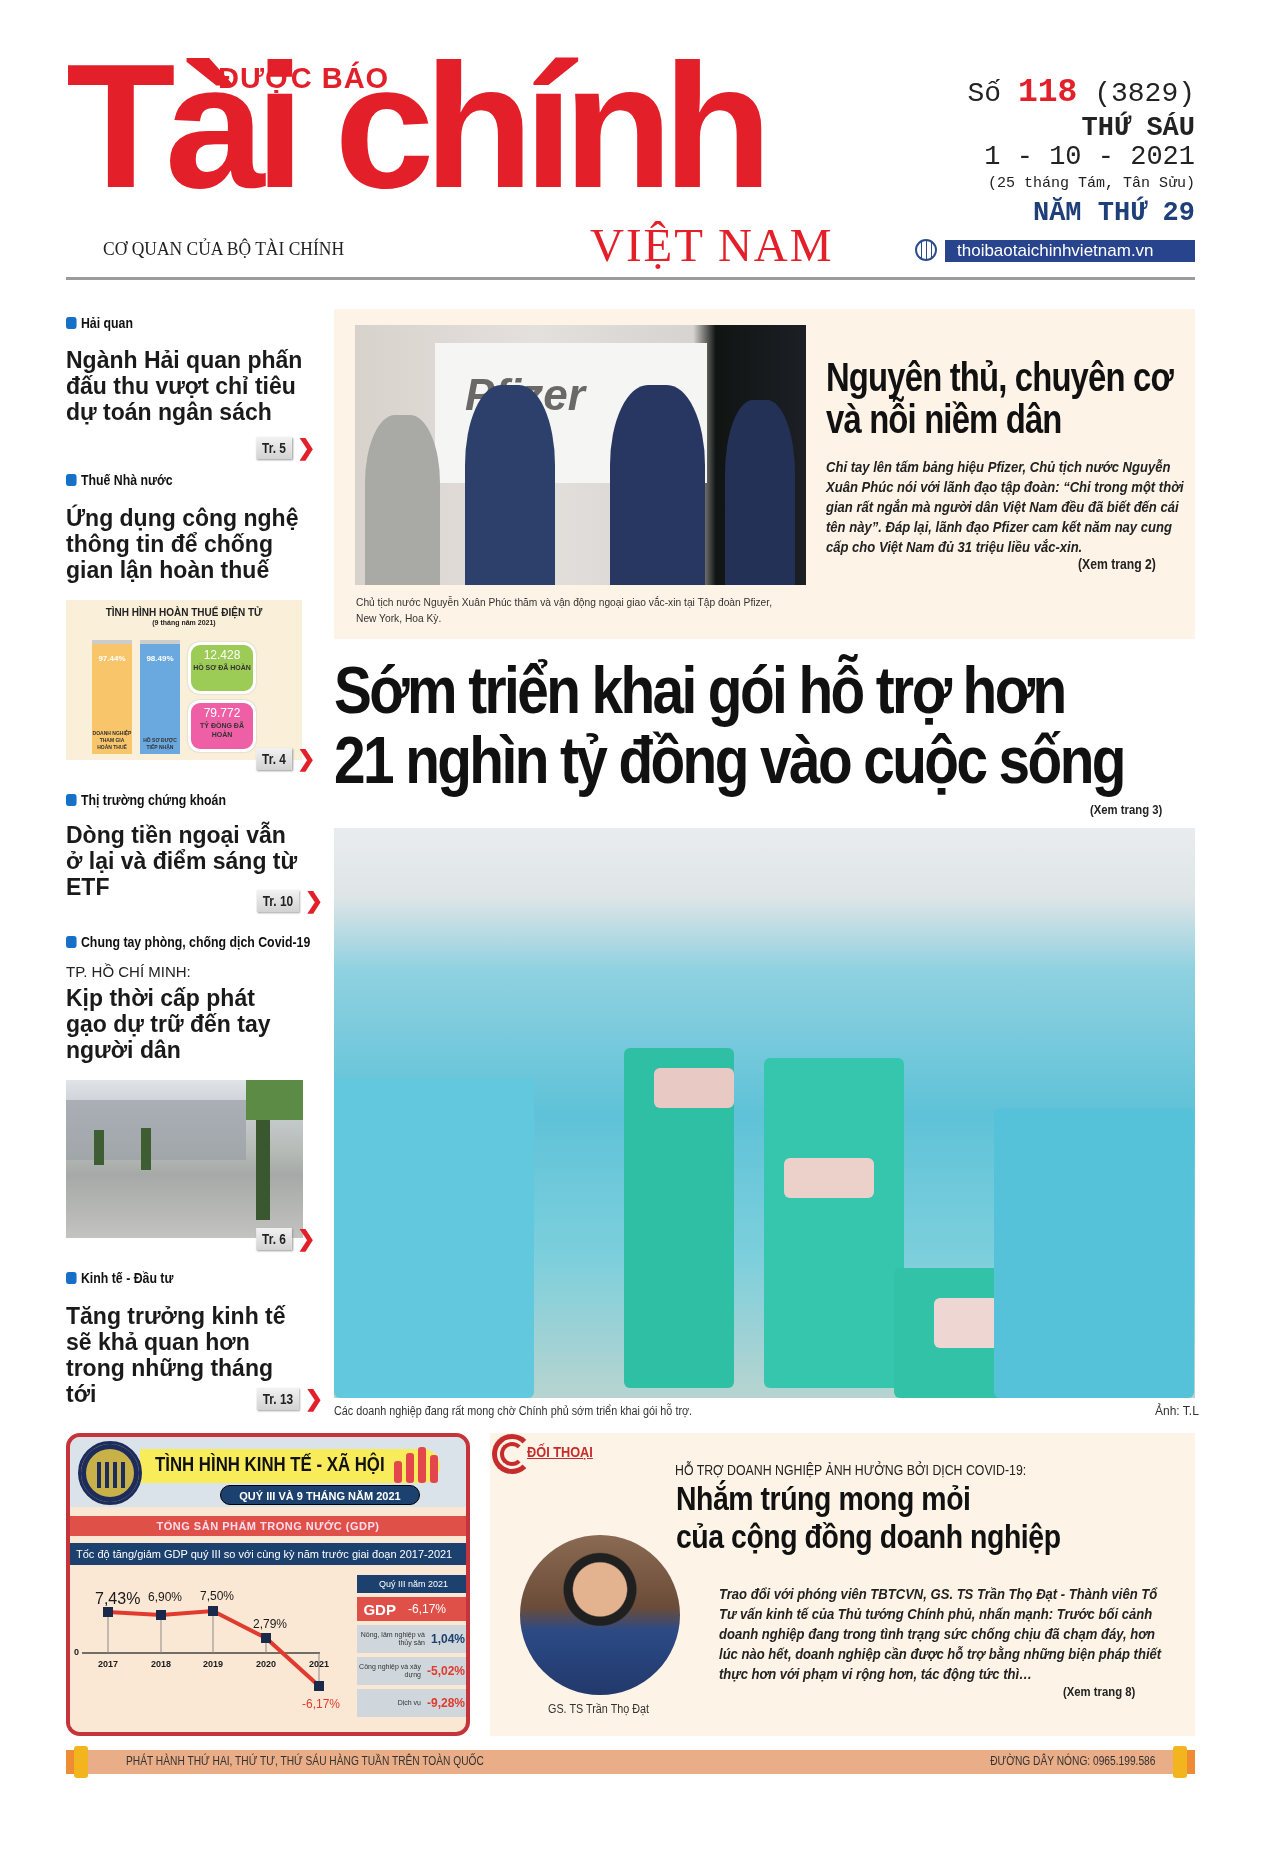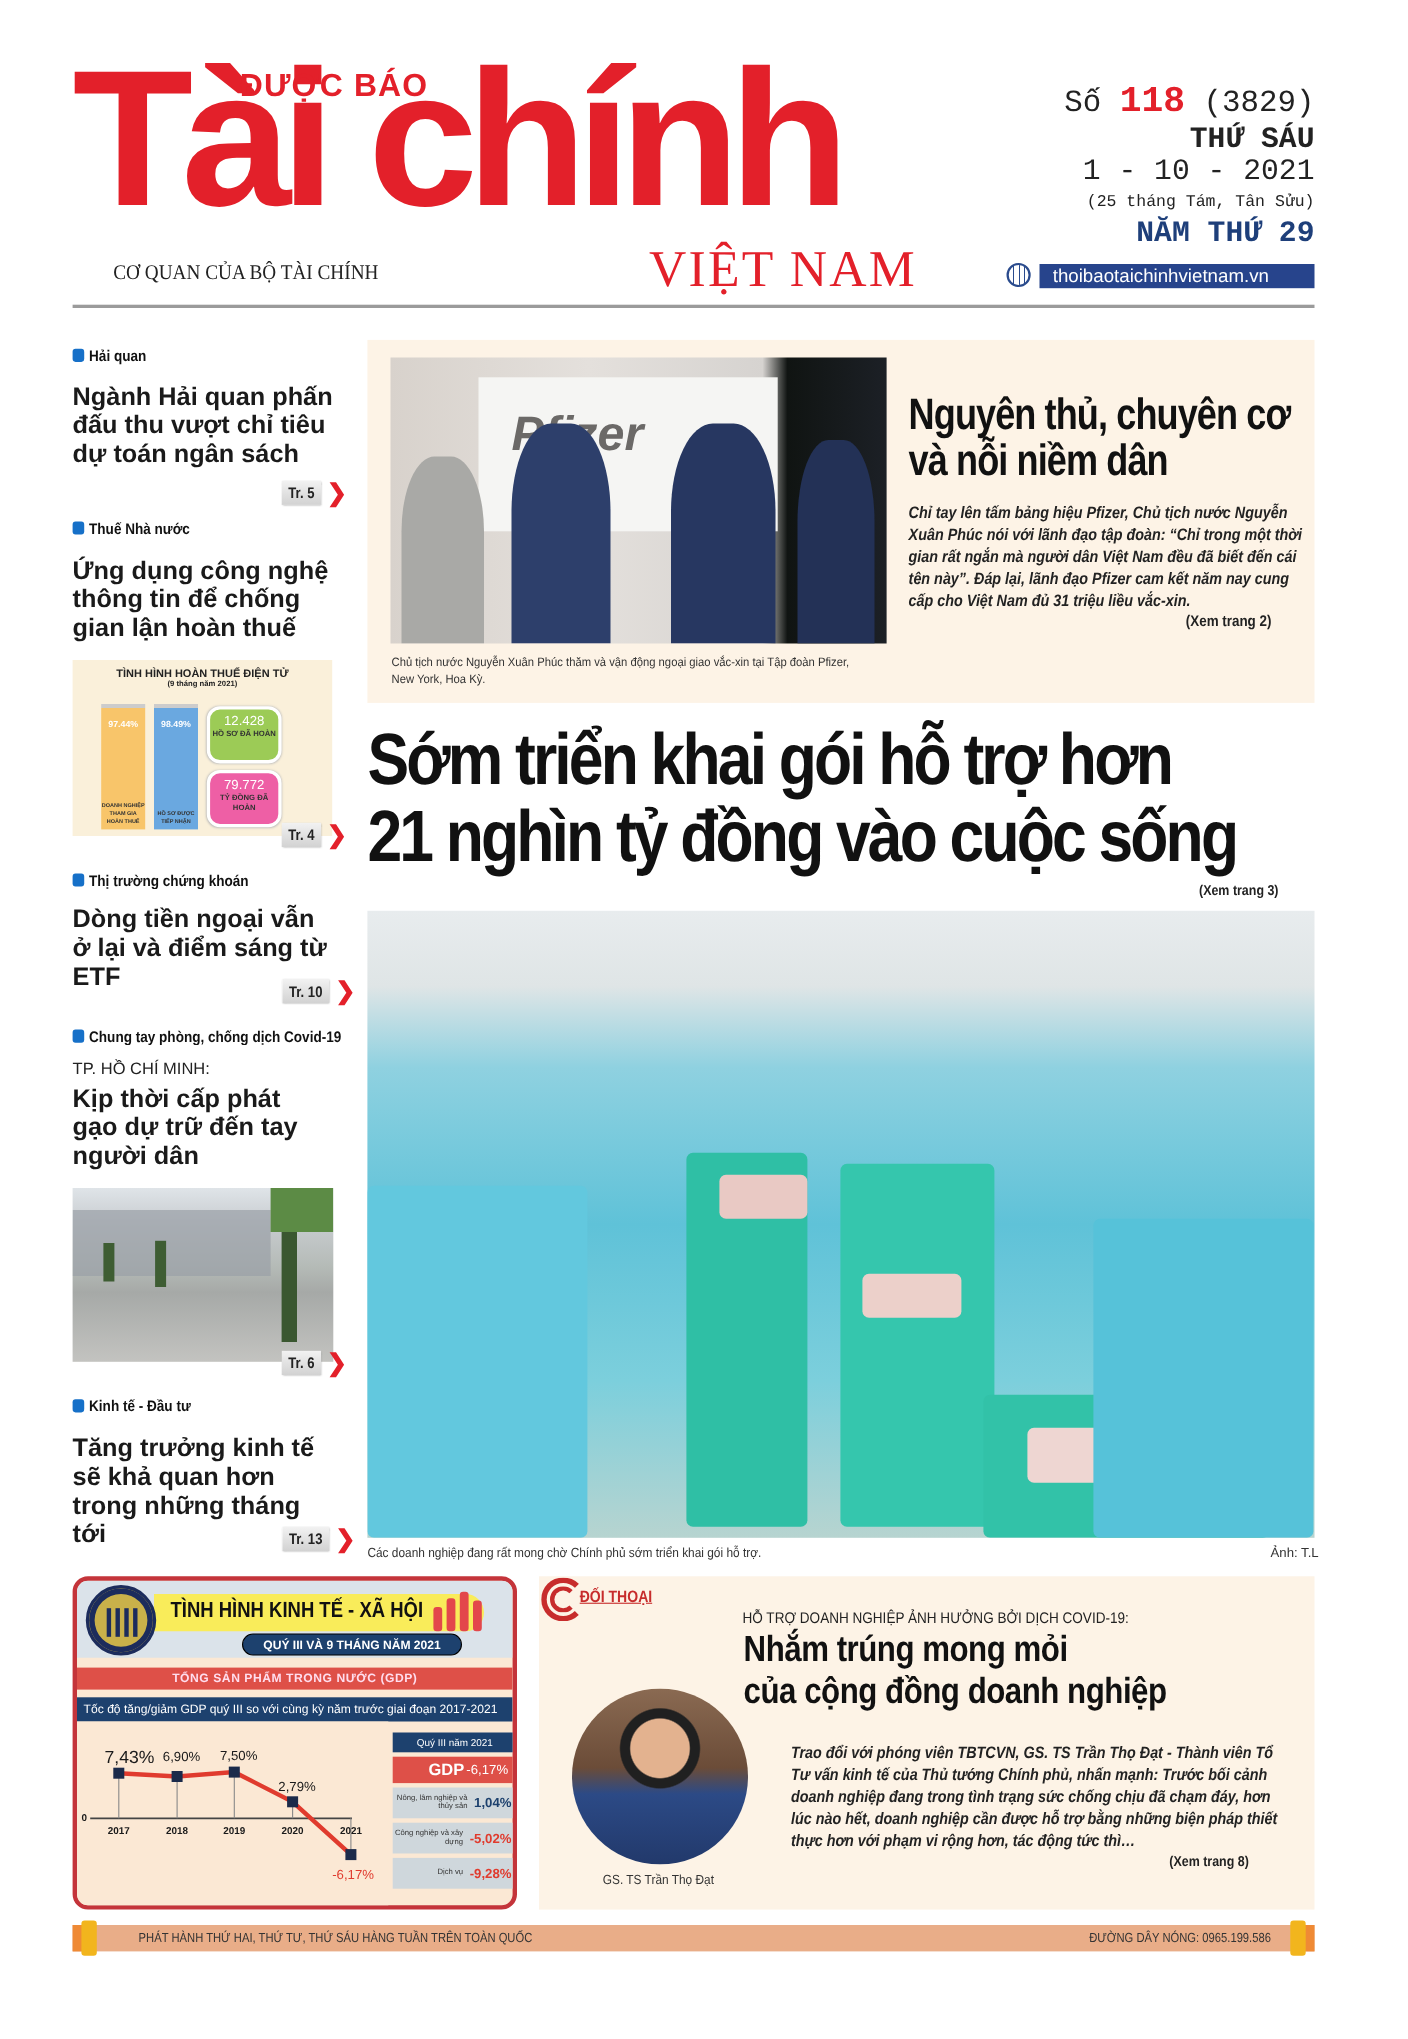--- a/index.html
+++ b/index.html
@@ -62,21 +62,21 @@
 .gdp .ttl{position:absolute;left:85px;top:16px;font:bold 20px "Liberation Sans",sans-serif;color:#111;transform:scaleX(.84);transform-origin:left}
 .gdp .bars{position:absolute;left:324px;top:6px}
 .gdp .bars i{position:absolute;bottom:-40px;width:8px;background:#e3474b;border-radius:3px}
 .gdp .sub{position:absolute;left:150px;top:48px;width:200px;height:20px;background:#1d416e;border-radius:10px;color:#fff;text-align:center;font:bold 11px/20px "Liberation Sans",sans-serif;border:1px solid #000000}
 .gdp .band1{position:absolute;left:0;top:79px;width:100%;height:20px;background:#de5048;color:#fde;text-align:center;font:bold 11px/20px "Liberation Sans",sans-serif;letter-spacing:.5px}
 .gdp .band2{position:absolute;left:0;top:106px;width:100%;height:22px;background:#1d416e;color:#fff;padding-left:6px;font:11px/22px "Liberation Sans",sans-serif}
 .gdp .chart{position:absolute;left:0;top:128px;width:283px;height:171px;background:#fbe8d4}
 .gdp .side{position:absolute;left:287px;top:138px;width:113px}
 .gdp .side div{margin-bottom:4px}
 .gdp .sh{background:#1d416e;color:#fff;text-align:center;font-size:9px;height:18px;line-height:18px}
-.gdp .sg{background:#de5048;color:#fff;height:24px;display:flex;align-items:center;justify-content:flex-end;gap:2px;padding-right:8px}
+.gdp .sg{background:#de5048;color:#fff;height:24px;display:flex;align-items:center;justify-content:flex-end;gap:12px;padding-right:24px}
 .gdp .sg b{font-size:15px}
 .gdp .sg span{font-size:12px}
 .gdp .sr{background:#cfd7dc;height:28px;display:flex;align-items:center;justify-content:flex-end;gap:6px;padding-right:5px}
 .gdp .sr .lb{font-size:7px;text-align:right;line-height:8px;color:#333}
 .gdp .sr .vl{font-size:12px;font-weight:bold}
 
 .dt{left:490px;top:1433px;width:705px;height:303px;background:#fdf3e6}
 .dt-logo{left:492px;top:1434px;width:40px;height:40px;border-radius:50%;border:5px solid #c72c2c;border-right-color:transparent}
 .dt-logo2{left:500px;top:1442px;width:24px;height:24px;border-radius:50%;border:4px solid #c72c2c;border-right-color:transparent}
 .dt-label{left:527px;top:1443px;font:bold 15px "Liberation Sans",sans-serif;color:#c72c2c;text-decoration:underline;transform:scaleX(.85);transform-origin:left}

